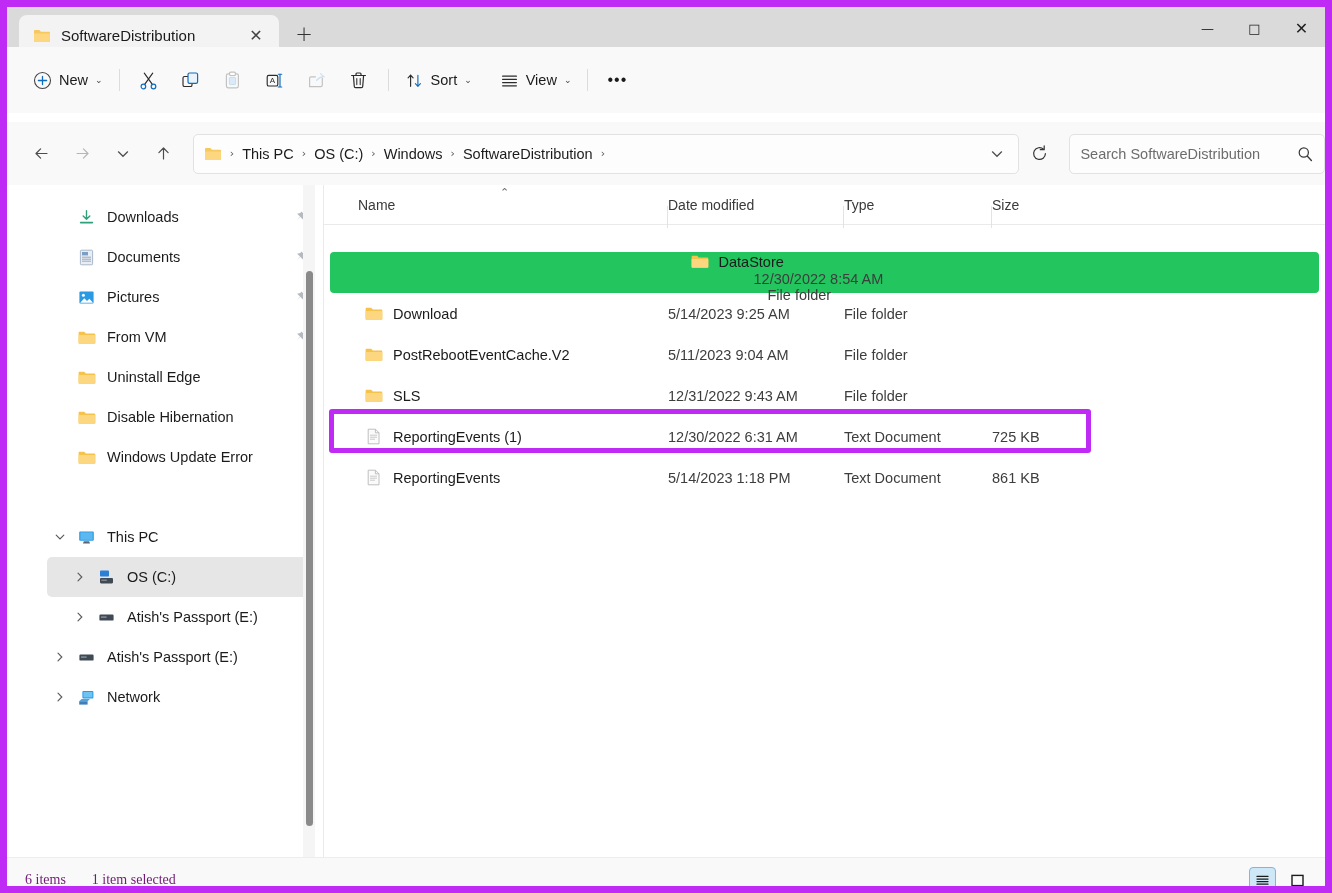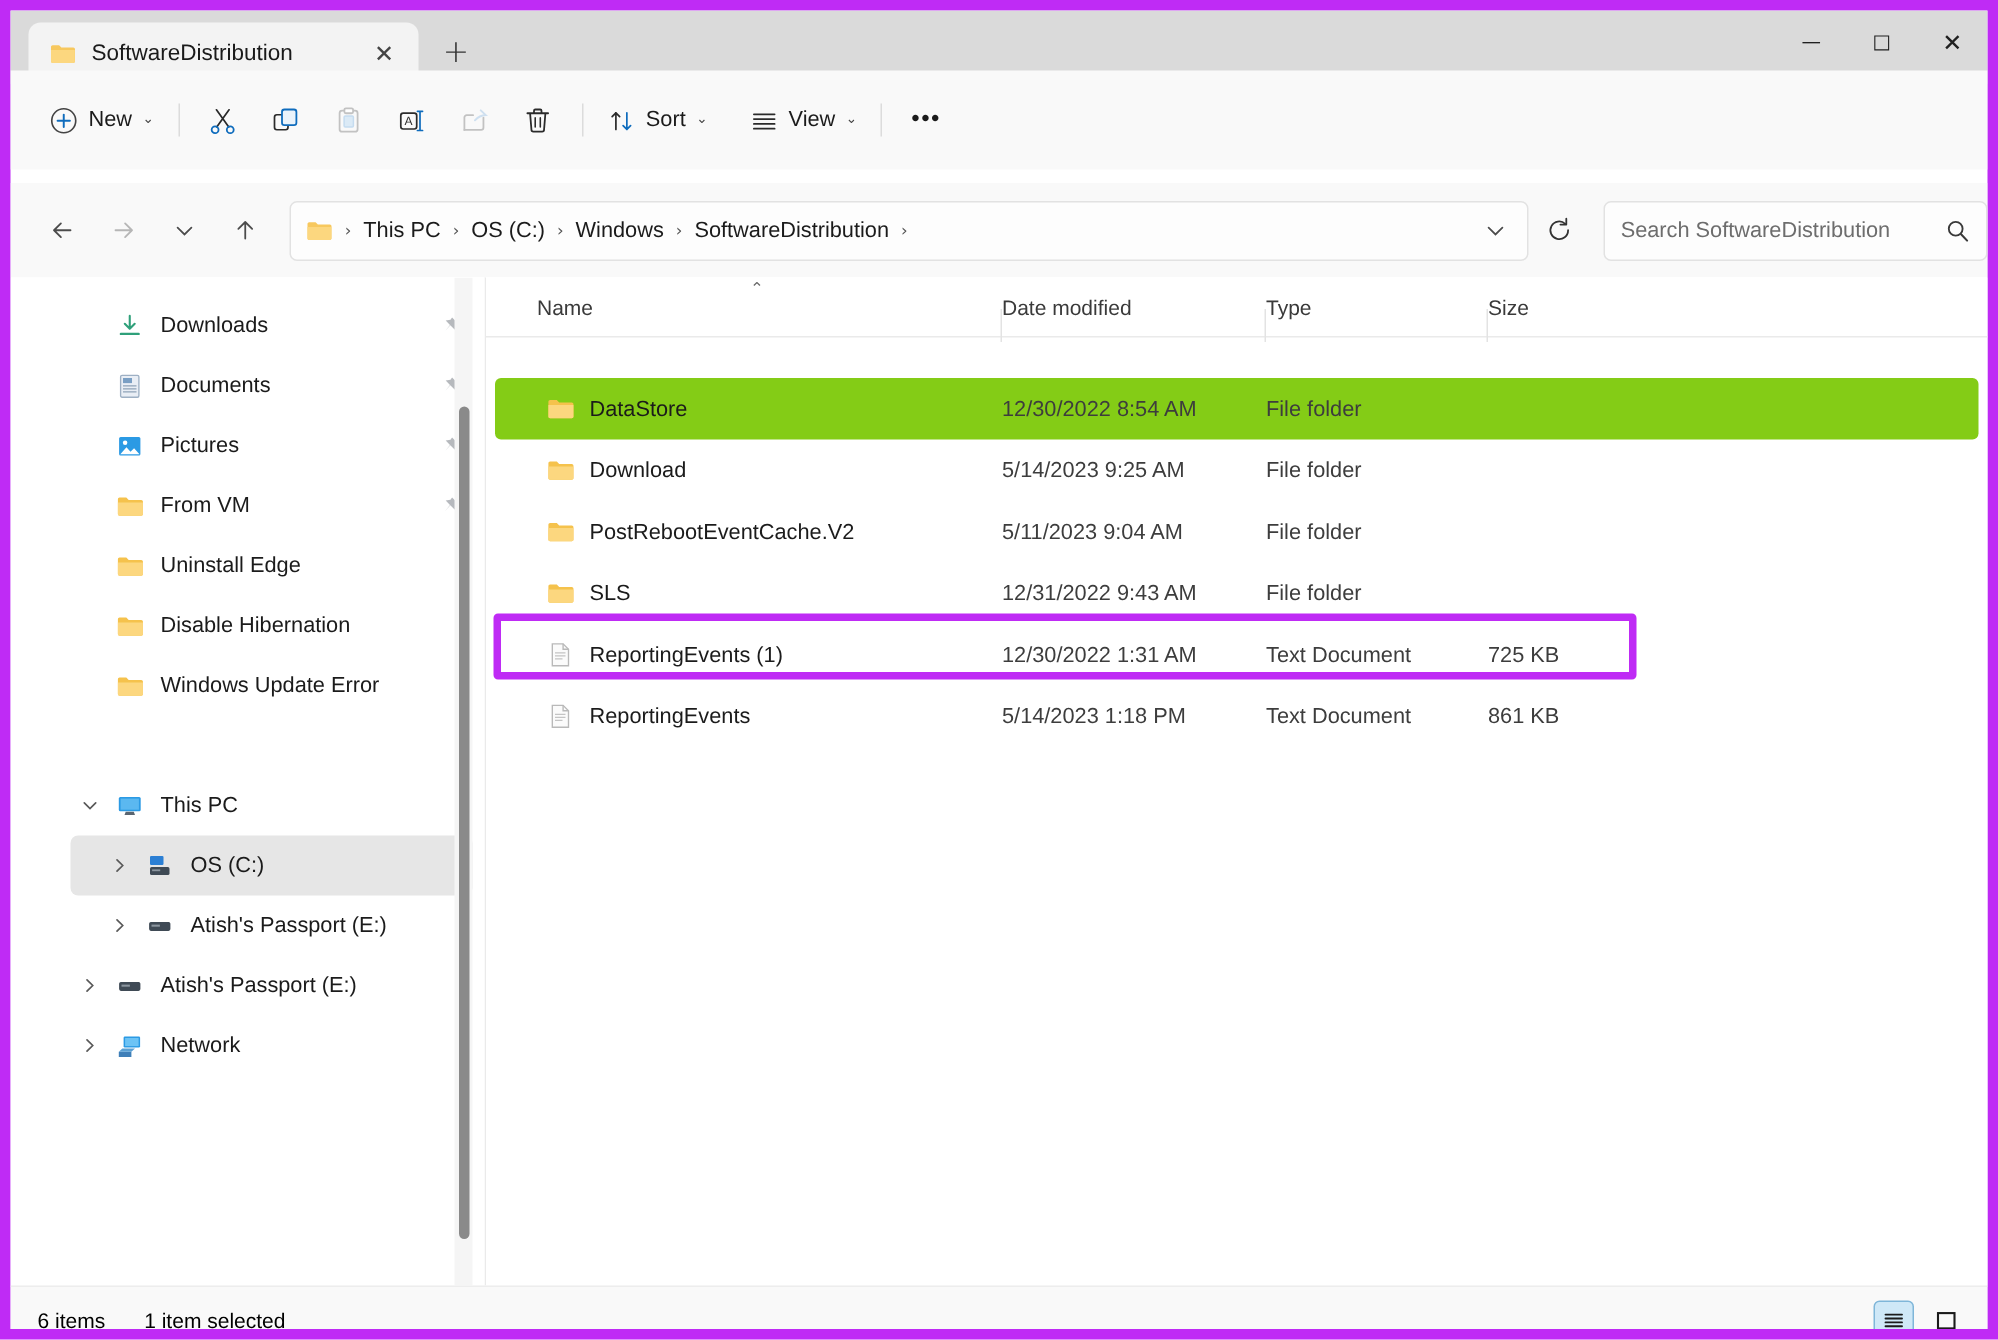--- a/index.html
+++ b/index.html
@@ -220,21 +220,21 @@
     font-size: 11px; color: #6b6b6b;
     font-family: "DejaVu Sans", sans-serif;
   }
   .row {
     height: 41px;
     display: flex; align-items: center;
     padding-left: 34px;
     margin: 0 6px 0 6px;
     border-radius: 4px;
   }
-  .row.selected { background: #84cc16; }
+  .row.selected { background: #22c55e; flex-direction: column; }
   .cell { font-size: 14.5px; color: #1b1b1b; display: flex; align-items: center; }
   .cell-name { width: 304px; gap: 10px; }
   .cell-date { width: 176px; color: #3d3d3d; }
   .cell-type { width: 148px; color: #3d3d3d; }
   .cell-size { width: 110px; color: #3d3d3d; }
 
   
   #highlight-box {
     position: absolute;
     left: 5px; top: 224px;
@@ -247,21 +247,21 @@
   
   #statusbar {
     position: absolute;
     left: 0; top: 850px;
     width: 1318px; height: 45px;
     background: #f9f9f9;
     border-top: 1px solid #ededed;
     display: flex; align-items: center;
     padding: 0 14px 0 18px;
   }
-  .status-text { font-size: 14px; color: #000000; }
+  .status-text { font-size: 14px; color: #701a75; font-family: Liberation Serif, serif; }
   .status-sep { width: 26px; }
   .viewtoggles { margin-left: auto; display: flex; gap: 8px; align-items: center; }
   .vt {
     width: 27px; height: 27px;
     display: flex; align-items: center; justify-content: center;
     border-radius: 4px;
   }
   .vt.active { background: #cfe8f7; border: 1px solid #7fb6d9; }
 </style>
 </head>
@@ -744,21 +744,21 @@
         <div class="cell cell-name">
           <span>
             <svg width="19" height="19" viewBox="0 0 19 19">
               <path d="M4.2 2.2h7.2l3.6 3.6v11H4.2z" fill="#fbfbfb" stroke="#b9b9b9" stroke-width=".9"></path>
               <path d="M11.4 2.2v3.6H15" fill="none" stroke="#b9b9b9" stroke-width=".9"></path>
               <path d="M6 8.2h7M6 10.2h7M6 12.2h5" stroke="#c4c4c4" stroke-width=".9"></path>
             </svg>
           </span>
           <span>ReportingEvents (1)</span>
         </div>
-        <div class="cell cell-date">12/30/2022 1:31 AM</div>
+        <div class="cell cell-date">12/30/2022 6:31 AM</div>
         <div class="cell cell-type">Text Document</div>
         <div class="cell cell-size">725 KB</div>
       </div>
 
       <div class="row">
         <div class="cell cell-name">
           <span>
             <svg width="19" height="19" viewBox="0 0 19 19">
               <path d="M4.2 2.2h7.2l3.6 3.6v11H4.2z" fill="#fbfbfb" stroke="#b9b9b9" stroke-width=".9"></path>
               <path d="M11.4 2.2v3.6H15" fill="none" stroke="#b9b9b9" stroke-width=".9"></path>

